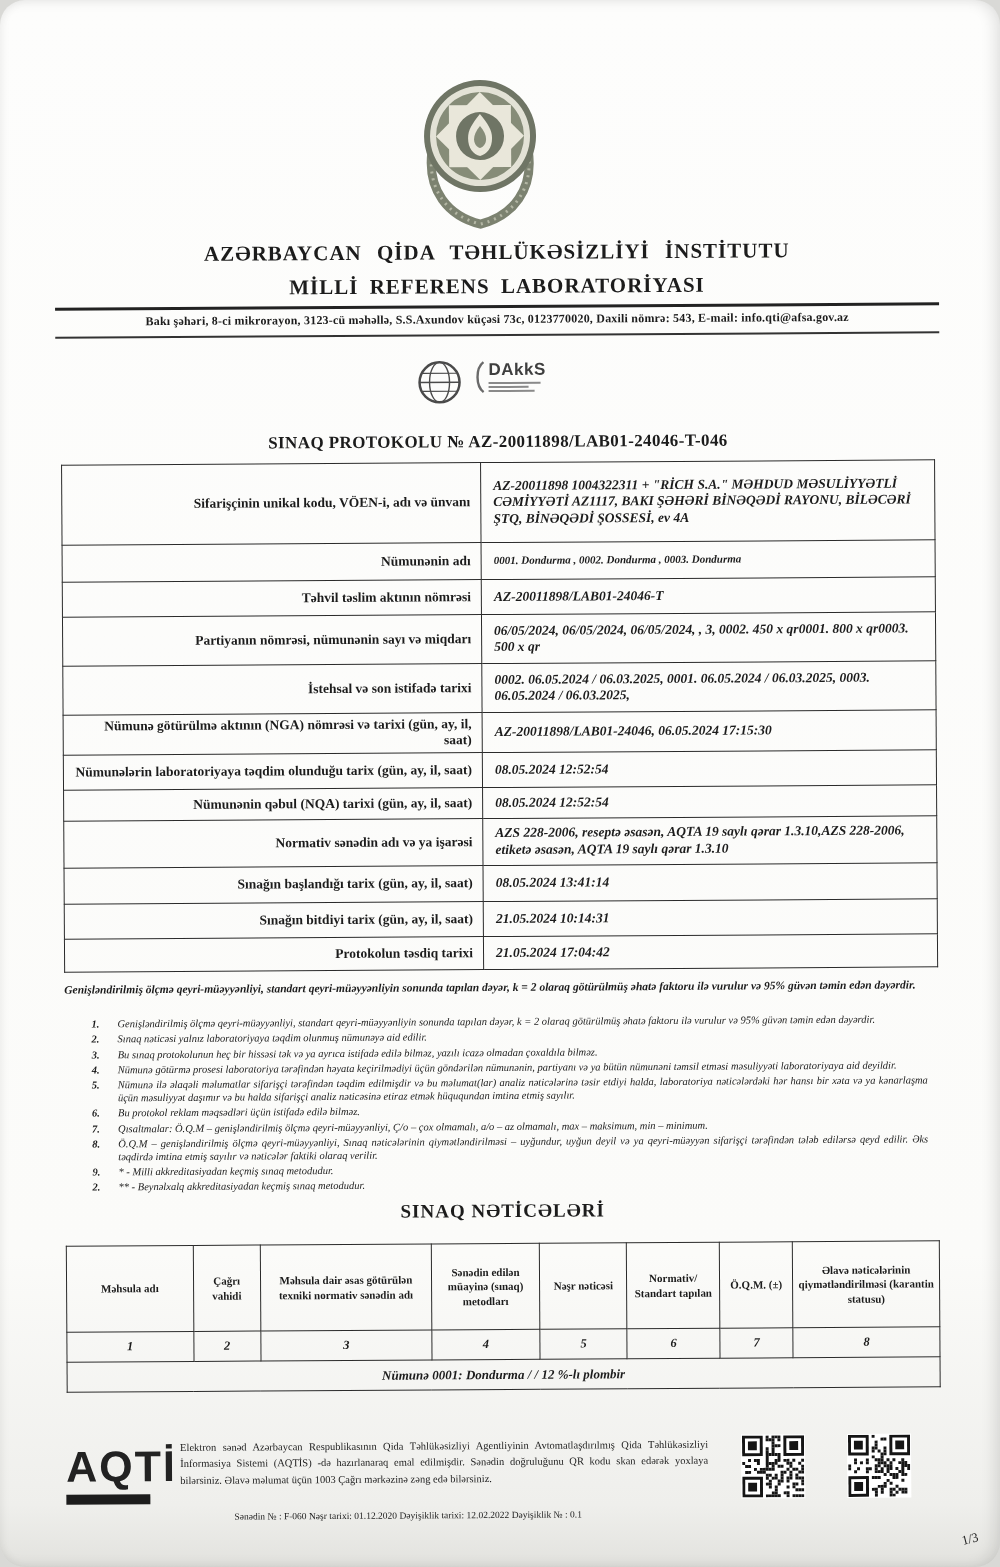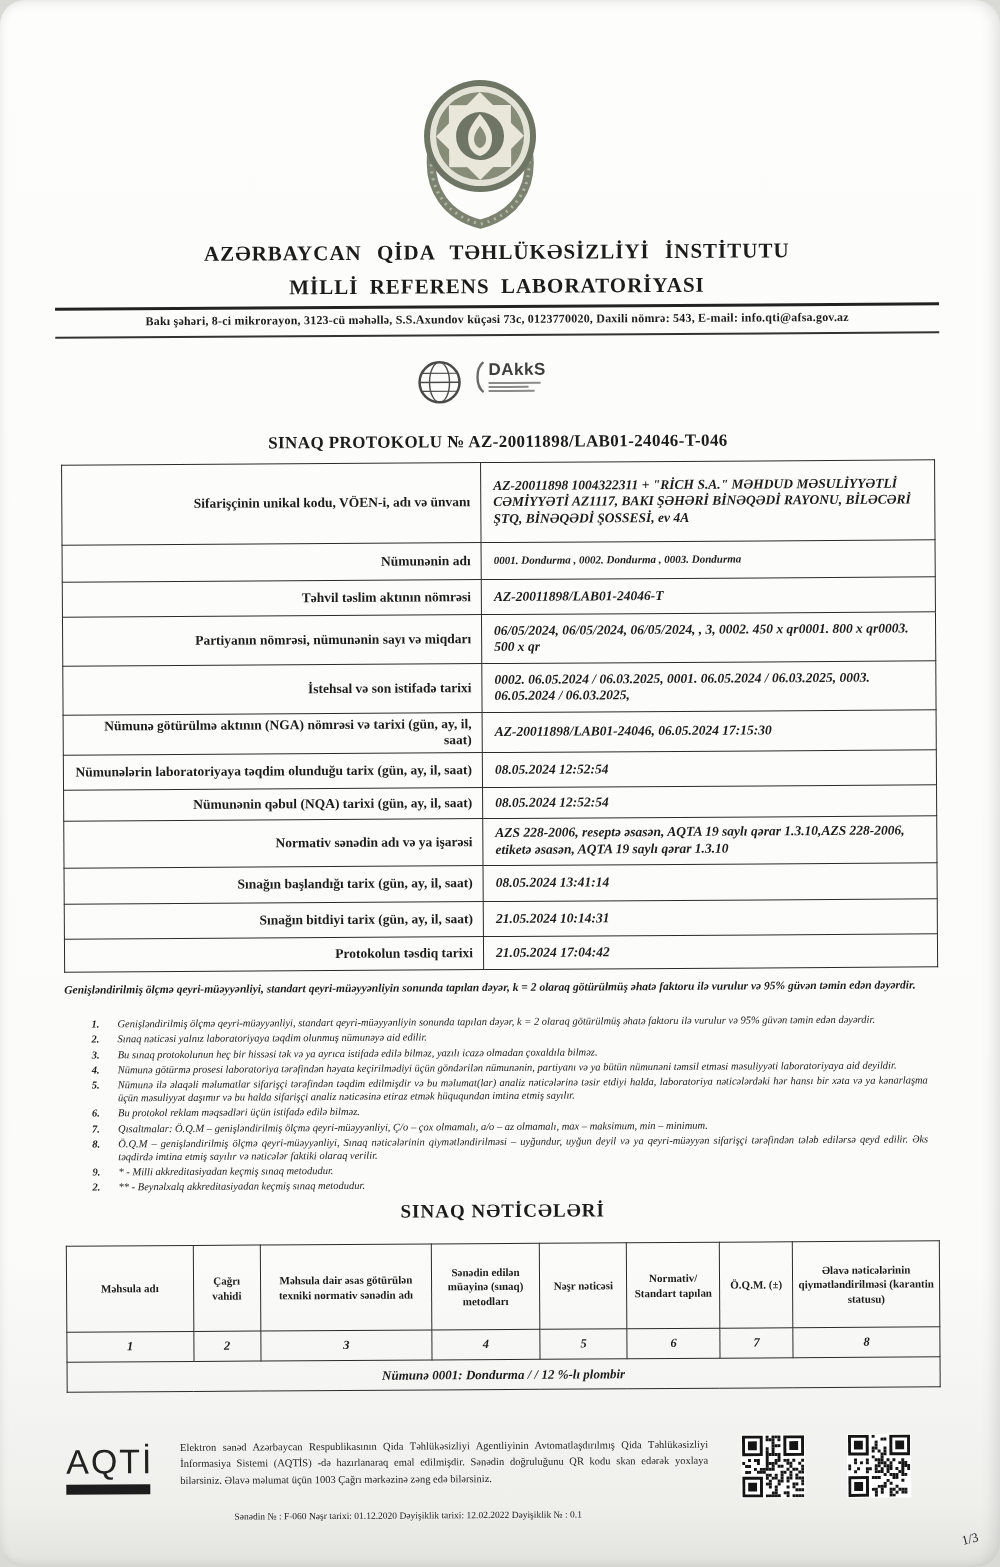--- a/index.html
+++ b/index.html
@@ -59,21 +59,21 @@
                    font-size:19px; font-weight:bold; letter-spacing:1px; }
   .results-table { position:absolute; left:63px; top:1243px; width:874px; border-collapse:collapse; table-layout:fixed; }
   .results-table th, .results-table td { border:1.6px solid #2b2b2b; padding:4px 5px; }
   .results-table th { font-size:11px; font-weight:bold; line-height:1.3; vertical-align:middle; text-align:center; }
   .results-table td.num { font-size:12.5px; font-weight:bold; font-style:italic; text-align:center; height:30px; }
   .results-table td.sample { font-size:13px; font-weight:bold; font-style:italic; text-align:center; height:30px; }
   .results-table tr.hdr { height:86px; }
 
   
   .aqti { position:absolute; left:62px; top:1440px; width:92px; text-align:left; }
-  .aqti-text { font-family:"Liberation Sans", sans-serif; font-size:34px; letter-spacing:2px; color:#222; font-weight:400; }
+  .aqti-text { font-family:"Liberation Sans", sans-serif; font-size:43px; letter-spacing:2px; color:#222; font-weight:700; }
   .aqti-bar { width:84px; height:10px; background:#1d1d1d; margin-top:3px; }
   .footer-text { position:absolute; left:176px; top:1438px; width:528px; font-size:10.5px; line-height:1.55; text-align:justify; }
   .doc-line { position:absolute; left:230px; top:1510px; width:480px; font-size:9.5px; }
   .qr { position:absolute; top:1436px; width:64px; height:64px; background:#fff; padding:1px; }
   .qr1 { left:737px; } .qr2 { left:843px; }
   .page-num { position:absolute; right:26px; top:1534px; font-size:13px; transform:rotate(-14deg); color:#222; }
 </style>
 </head>
 <body>
 

